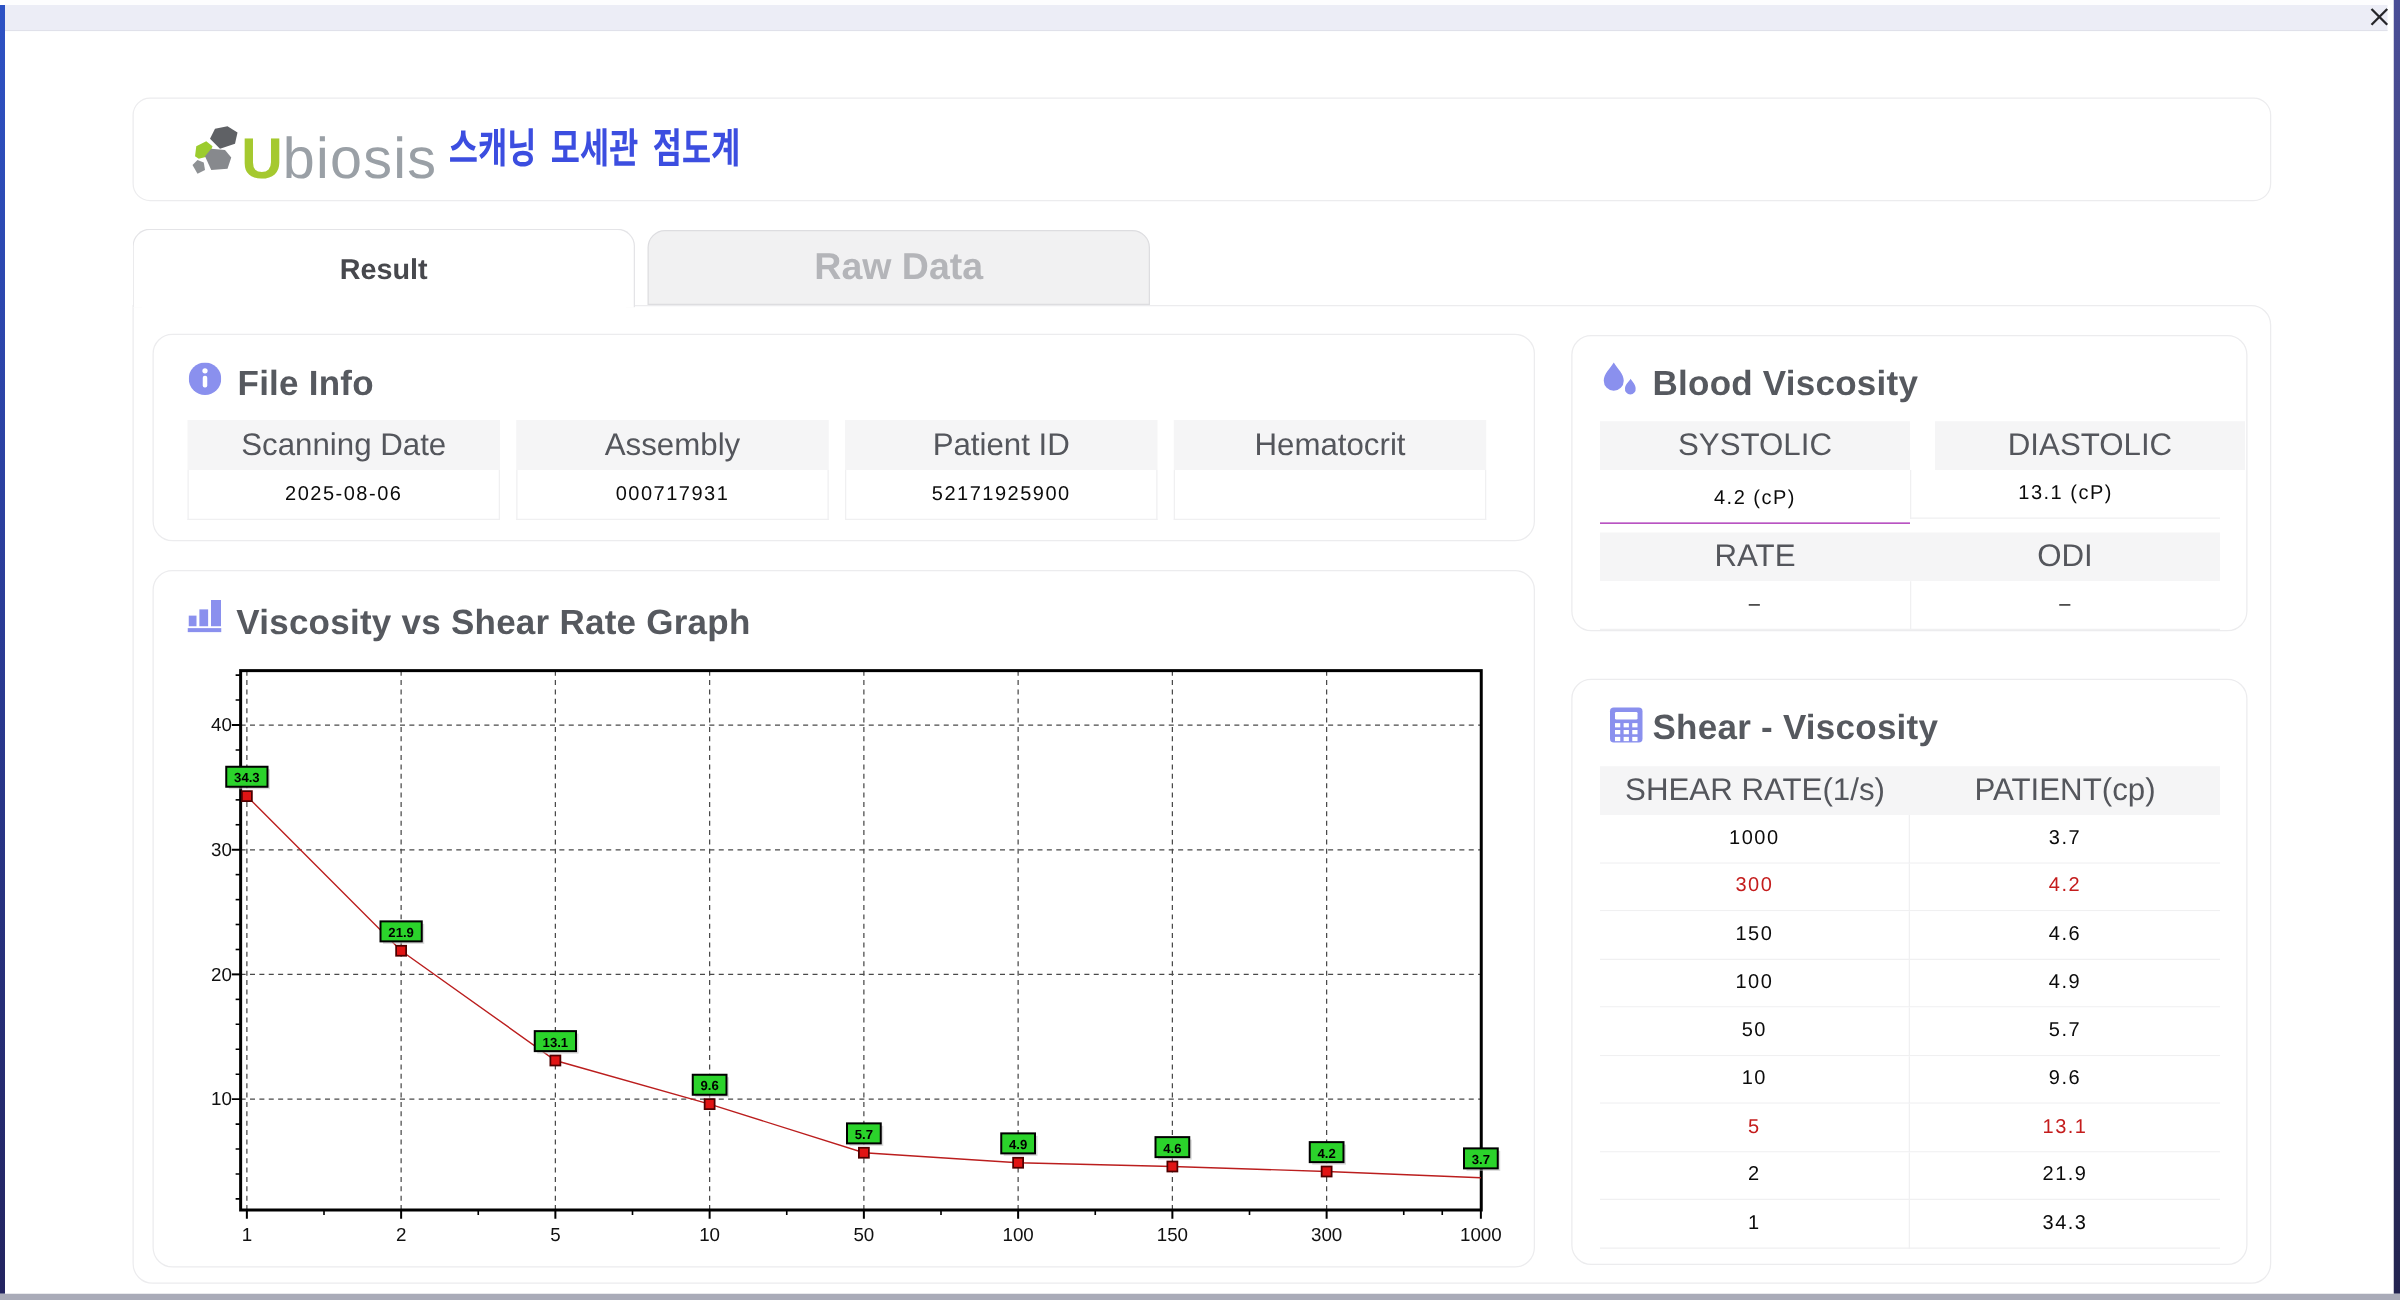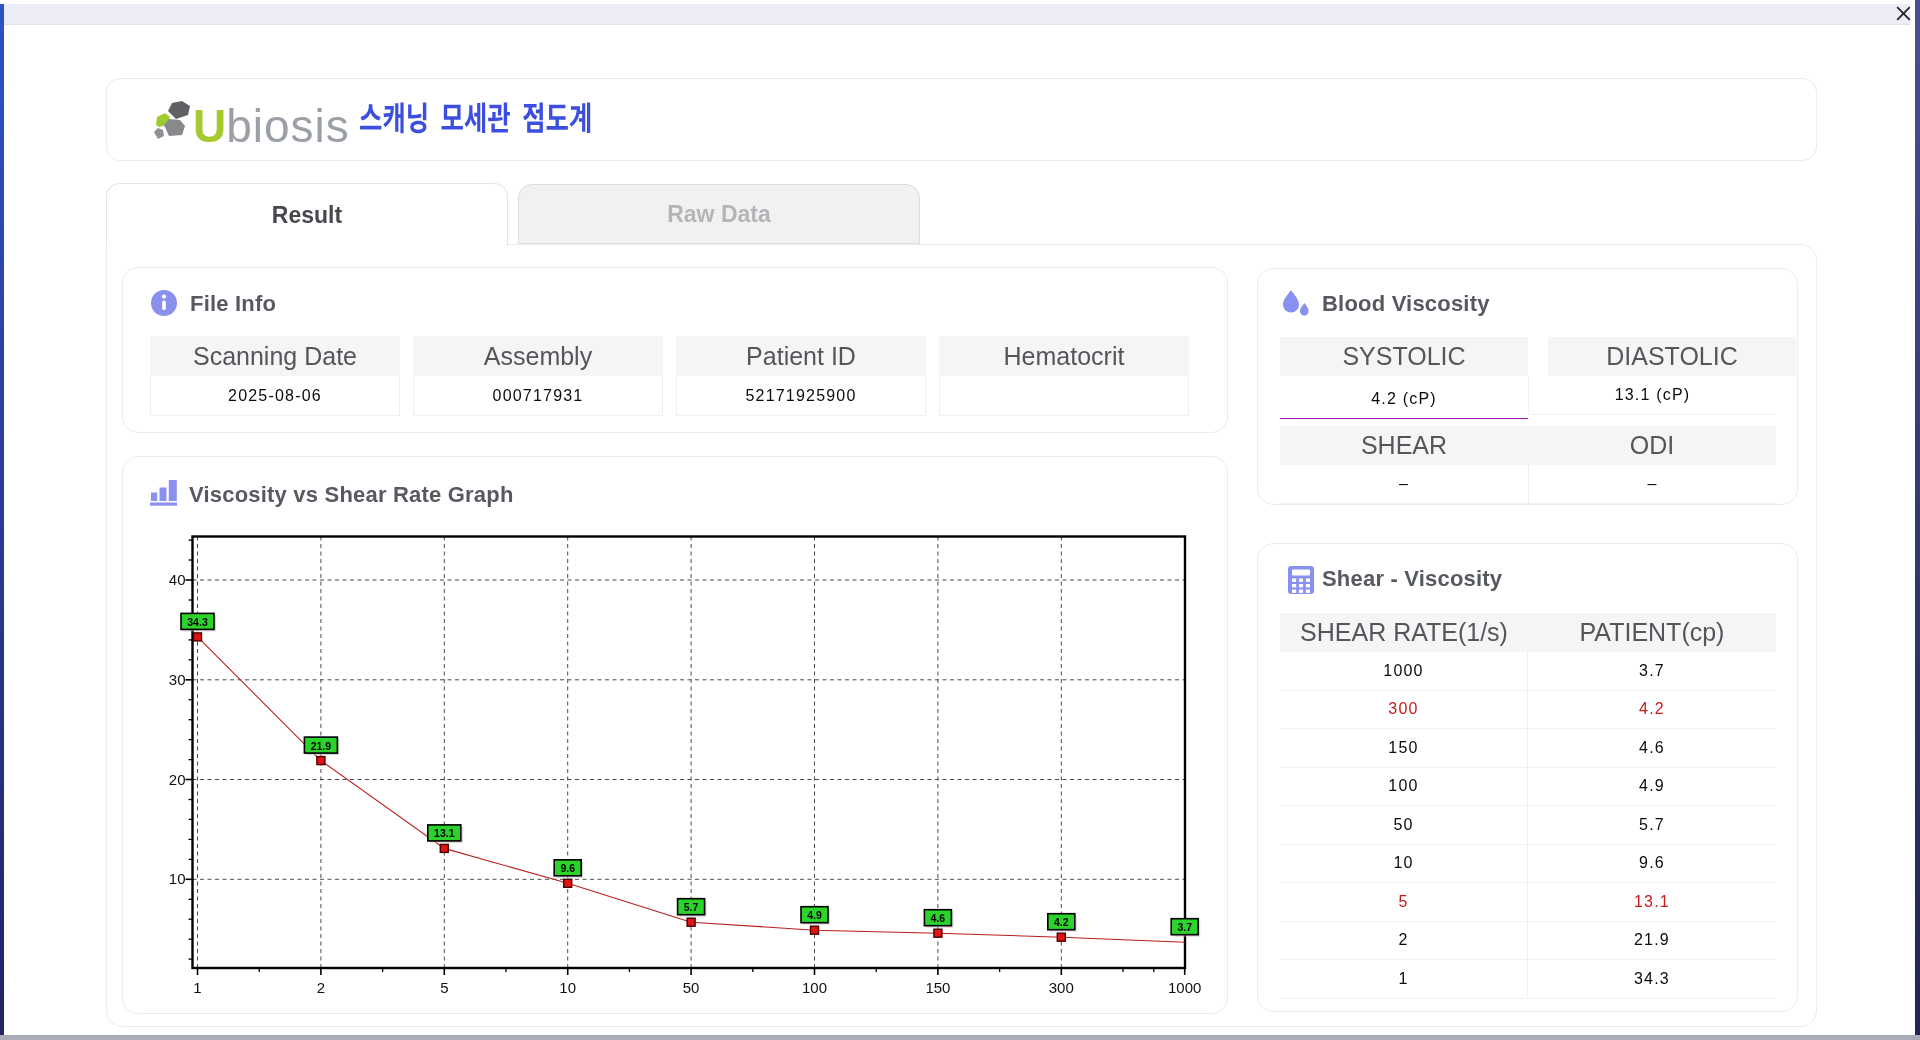--- a/index.html
+++ b/index.html
@@ -1,19 +1,19 @@
 <!DOCTYPE html>
 <html><head><meta charset="utf-8">
 <style>
 * { margin:0; padding:0; box-sizing:border-box; }
 html,body { width:1920px; height:1040px; overflow:hidden; background:#fff;
   font-family:"Liberation Sans", sans-serif; position:relative; }
 .abs { position:absolute; }
 .card { position:absolute; background:#fff; border:1px solid #ececee; border-radius:16px; }
-.ttl { font-weight:bold; font-size:22px; color:#56595f; letter-spacing:.2px; }
+.ttl { font-weight:bold; font-size:28px; color:#56595f; letter-spacing:.2px; }
 .hcell { background:#f5f5f6; color:#54565c; font-size:25px; display:flex; align-items:center; justify-content:center; }
 .vcell { background:#fff; color:#0b0b0b; font-size:16px; display:flex; align-items:center; justify-content:center; letter-spacing:1.2px; }
 </style></head>
 <body>
 
 <div class="abs" style="left:0;top:4px;width:4px;height:1031px;background:linear-gradient(180deg,#2d52c4 0%,#2b3f9e 40%,#232460 100%)"></div>
 <div class="abs" style="left:1915px;top:0;width:5px;height:1035px;background:linear-gradient(180deg,#4a4e96 0%,#34366e 55%,#232450 100%)"></div>
 <div class="abs" style="left:4px;top:0;width:1910px;height:4px;background:#fdfdfe"></div>
 <div class="abs" style="left:4px;top:4px;width:1906px;height:21px;background:#ecedf6;border-bottom:1px solid #e0e1ea"></div>
 <svg class="abs" style="left:1896px;top:6px" width="15" height="15" viewBox="0 0 15 15">
@@ -30,21 +30,21 @@
   <polygon points="12,27 17,21 28,22 33,28 30,37 17,38" fill="#87898d"></polygon>
   <polygon points="2,34 6,30 11,32 12,38 6,41" fill="#8e9194"></polygon>
 </svg>
 <div class="abs" style="left:193px;top:99px;font-size:46px;color:#9aa0a6;"><span style="color:#a5c92f;font-weight:bold">U</span><span style="letter-spacing:1px">biosis</span></div>
 <svg class="abs" style="left:359px;top:100px" width="245" height="40" viewBox="0 0 245 40">
     <g transform="translate(0,30.2) scale(0.77,1)">
       <path d="M1.353 -4.389V-0.792H29.040000000000003V-4.389ZM12.705 -25.872V-23.661C12.705 -19.305 8.91 -14.454 2.013 -13.266L3.894 -9.603C9.174000000000001 -10.659 13.068000000000001 -13.662 15.015 -17.490000000000002C16.995 -13.629000000000001 20.856 -10.659 26.202 -9.603L28.083000000000002 -13.266C21.153000000000002 -14.454 17.391000000000002 -19.206 17.391000000000002 -23.661V-25.872Z M47.025000000000006 -26.994V1.584H51.150000000000006V-12.474H53.790000000000006V2.9370000000000003H57.94800000000001V-27.621000000000002H53.790000000000006V-16.005H51.150000000000006V-26.994ZM33.462 -24.09V-20.592000000000002H41.085C40.986000000000004 -19.404 40.821000000000005 -18.282 40.59 -17.193L31.878000000000004 -16.731L32.373000000000005 -13.035L39.402 -13.761000000000001C37.983000000000004 -10.791 35.541000000000004 -8.25 31.647000000000002 -6.006L34.056000000000004 -2.9370000000000003C43.164 -8.217 45.309000000000005 -15.345 45.309000000000005 -24.09Z M82.962 -27.654V-9.966000000000001H87.38400000000001V-27.654ZM77.022 -9.504000000000001C70.62 -9.504000000000001 66.59400000000001 -7.1610000000000005 66.59400000000001 -3.3000000000000003C66.59400000000001 0.5940000000000001 70.62 2.9370000000000003 77.022 2.9370000000000003C83.424 2.9370000000000003 87.516 0.5940000000000001 87.516 -3.3000000000000003C87.516 -7.1610000000000005 83.424 -9.504000000000001 77.022 -9.504000000000001ZM77.022 -6.006C80.982 -6.006 83.12700000000001 -5.148000000000001 83.12700000000001 -3.3000000000000003C83.12700000000001 -1.419 80.982 -0.561 77.022 -0.561C73.095 -0.561 70.983 -1.419 70.983 -3.3000000000000003C70.983 -5.148000000000001 73.095 -6.006 77.022 -6.006ZM63.78900000000001 -15.246V-11.649000000000001H66.429C71.24700000000001 -11.649000000000001 76.06500000000001 -11.913 81.081 -12.969000000000001L80.619 -16.533C76.36200000000001 -15.675 72.27000000000001 -15.345 68.14500000000001 -15.246V-25.740000000000002H63.78900000000001Z M127.611 -21.912000000000003V-13.860000000000001H114.51V-21.912000000000003ZM110.18700000000001 -25.377000000000002V-10.362H118.899V-4.191H107.283V-0.627H134.97V-4.191H123.25500000000001V-10.362H131.934V-25.377000000000002Z M159.72000000000003 -27.654V2.904H163.87800000000001V-27.654ZM153.48300000000003 -27.159000000000002V-17.358H149.65500000000003V-13.794H153.48300000000003V1.5510000000000002H157.57500000000002V-27.159000000000002ZM143.15400000000002 -24.981V-19.866C143.15400000000002 -14.652000000000001 141.53700000000003 -9.207 137.049 -6.468L139.68900000000002 -3.168C142.42800000000003 -4.851 144.24300000000002 -7.722 145.29900000000004 -11.121C146.25600000000003 -8.052 147.906 -5.412 150.44700000000003 -3.8280000000000003L152.85600000000002 -7.260000000000001C148.69800000000004 -9.966000000000001 147.37800000000001 -15.081000000000001 147.37800000000001 -20.064V-24.981Z M169.35600000000002 -25.41V-21.912000000000003H180.70800000000003C180.67500000000004 -20.097 180.54300000000003 -17.853 180.04800000000003 -15.015L184.30500000000004 -14.520000000000001C185.03100000000003 -18.348000000000003 185.03100000000003 -21.351000000000003 185.03100000000003 -23.496000000000002V-25.41ZM167.93700000000004 -8.844000000000001C173.18400000000003 -8.877 180.31200000000004 -9.009 186.61500000000004 -10.164L186.31800000000004 -13.299000000000001C183.51300000000003 -12.903 180.44400000000005 -12.672 177.44100000000003 -12.507000000000001V-18.282H173.11800000000002V-12.375L167.54100000000003 -12.342ZM187.96800000000005 -27.654V-4.785H192.39000000000004V-14.718H196.05300000000003V-18.315H192.39000000000004V-27.654ZM171.99600000000004 -6.798V2.4090000000000003H193.38000000000002V-1.122H176.41800000000003V-6.798Z M218.39400000000003 -8.745000000000001V2.607H238.78800000000004V-8.745000000000001ZM234.46500000000003 -5.313000000000001V-0.8580000000000001H222.71700000000004V-5.313000000000001ZM234.36600000000004 -27.621000000000002V-20.625H229.74600000000004V-17.061H234.36600000000004V-9.966000000000001H238.78800000000004V-27.621000000000002ZM214.23600000000005 -26.103V-22.605H220.27500000000003C220.17600000000004 -18.843 217.96500000000003 -15.015 213.04800000000003 -13.365L215.22600000000006 -9.9C218.82300000000004 -11.088000000000001 221.23200000000003 -13.530000000000001 222.55200000000005 -16.533C223.87200000000004 -13.794 226.14900000000006 -11.583 229.48200000000003 -10.494L231.62700000000004 -13.926C226.94100000000003 -15.543000000000001 224.82900000000004 -19.107 224.69700000000003 -22.605H230.67000000000004V-26.103Z M246.80700000000004 -25.542V-10.494H255.18900000000005V-4.0920000000000005H243.57300000000006V-0.495H271.26000000000005V-4.0920000000000005H259.5450000000001V-10.494H268.2900000000001V-14.025H251.16300000000007V-22.044H268.0590000000001V-25.542Z M296.04300000000006 -27.654V2.904H300.23400000000004V-27.654ZM275.22 -24.057000000000002V-20.526H282.744C282.18300000000005 -14.520000000000001 279.54300000000006 -10.131 273.47100000000006 -6.501L275.946 -3.4320000000000004C281.68800000000005 -6.798 284.72400000000005 -11.022 286.11 -16.104H289.773V-11.946H285.54900000000004V-8.448H289.773V1.5510000000000002H293.86500000000007V-26.994H289.773V-19.569000000000003H286.80300000000005C286.968 -21.021 287.06700000000006 -22.506 287.06700000000006 -24.057000000000002Z" fill="#3c4ee0"></path>
     </g>
   </svg>
 
-<div class="abs" style="left:518px;top:184px;width:402px;height:60px;background:#f1f1f2;border:1px solid #dddde0;border-radius:14px 14px 0 0;display:flex;align-items:center;justify-content:center;font-weight:bold;font-size:23px;color:#b4b5b9">Raw Data</div>
+<div class="abs" style="left:518px;top:184px;width:402px;height:60px;background:#f1f1f2;border:1px solid #dddde0;border-radius:14px 14px 0 0;display:flex;align-items:center;justify-content:center;font-weight:bold;font-size:30px;color:#b4b5b9">Raw Data</div>
 <div class="abs" style="left:106px;top:244px;width:1711px;height:783px;background:#fff;border:1px solid #ececee;border-radius:0 16px 16px 16px"></div>
 <div class="abs" style="left:106px;top:183px;width:402px;height:63px;background:#fff;border:1px solid #e4e4e7;border-bottom:none;border-radius:14px 14px 0 0;display:flex;align-items:center;justify-content:center;font-weight:bold;font-size:23px;color:#47484d">Result</div>
 
 <div class="card" style="left:122px;top:267px;width:1106px;height:166px"></div>
 <svg class="abs" style="left:151px;top:290px" width="26" height="26" viewBox="0 0 26 26">
   <circle cx="13" cy="13" r="13" fill="#8a90ee"></circle>
   <rect x="11.2" y="10.5" width="3.6" height="9.5" rx="1.6" fill="#fff"></rect>
   <circle cx="13" cy="6.6" r="2.1" fill="#fff"></circle>
 </svg>
 <div class="abs ttl" style="left:190px;top:291px">File Info</div>
@@ -174,21 +174,21 @@
 <div class="card" style="left:1257px;top:268px;width:541px;height:237px"></div>
 <svg class="abs" style="left:1281px;top:288px" width="32" height="32" viewBox="0 0 32 32">
   <path d="M10 2 C13 7 18 11 18 16.5 A8 8 0 1 1 2 16.5 C2 11 7 7 10 2 Z" fill="#8a90ee"></path>
   <path d="M23.5 15 C25 17.5 27.5 19.8 27.5 22.6 A4.3 4.3 0 1 1 19 22.6 C19 19.8 22 17.5 23.5 15 Z" fill="#8a90ee"></path>
 </svg>
 <div class="abs ttl" style="left:1322px;top:291px">Blood Viscosity</div>
 <div class="abs hcell" style="left:1280px;top:337px;width:248px;height:39px;">SYSTOLIC</div>
 <div class="abs hcell" style="left:1548px;top:337px;width:248px;height:39px;text-align:center;">DIASTOLIC</div>
 <div class="abs vcell" style="left:1280px;top:380px;width:248px;height:39px;border-bottom:1px solid #a21caf">4.2 (cP)</div>
 <div class="abs vcell" style="left:1528px;top:376px;width:248px;height:39px;border-left:1px solid #f0f0f1;border-bottom:1px solid #f0f0f1">13.1 (cP)</div>
-<div class="abs hcell" style="left:1280px;top:426px;width:248px;height:39px;">SHEAR</div>
+<div class="abs hcell" style="left:1280px;top:426px;width:248px;height:39px;">RATE</div>
 <div class="abs hcell" style="left:1528px;top:426px;width:248px;height:39px;">ODI</div>
 <div class="abs vcell" style="left:1280px;top:465px;width:248px;height:39px;border-bottom:1px solid #f0f0f1">–</div>
 <div class="abs vcell" style="left:1528px;top:465px;width:248px;height:39px;border-left:1px solid #f0f0f1;border-bottom:1px solid #f0f0f1">–</div>
 
 <div class="card" style="left:1257px;top:543px;width:541px;height:469px"></div>
 <svg class="abs" style="left:1287px;top:565px" width="28" height="30" viewBox="0 0 28 30">
   <rect x="1" y="1" width="26" height="28" rx="3" fill="#8a90ee"></rect>
   <rect x="5" y="4.5" width="18" height="6" rx="1" fill="#fff"></rect>
   <g fill="#fff">
     <rect x="5" y="13.5" width="4.2" height="3.4"></rect>

